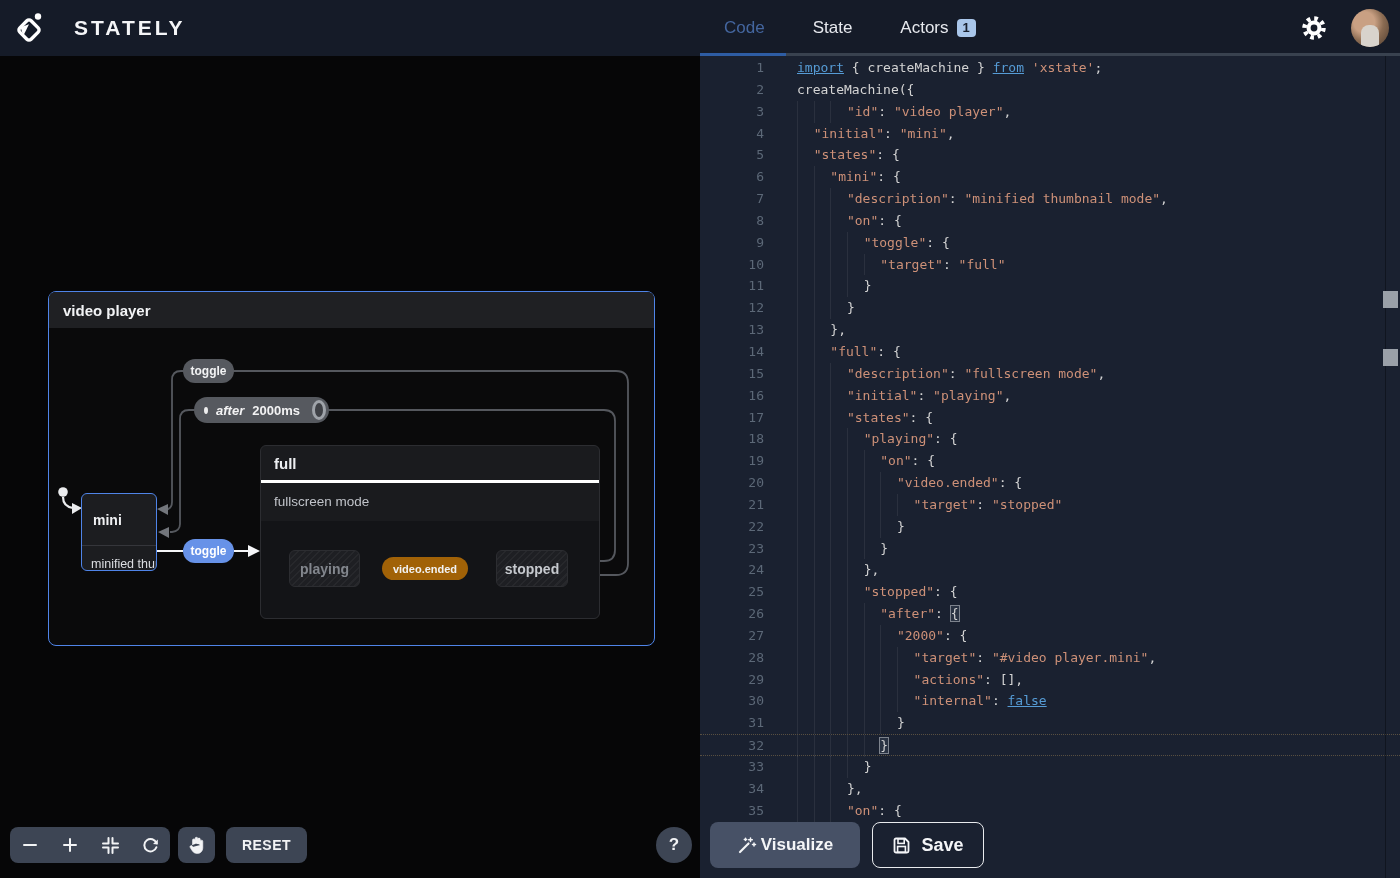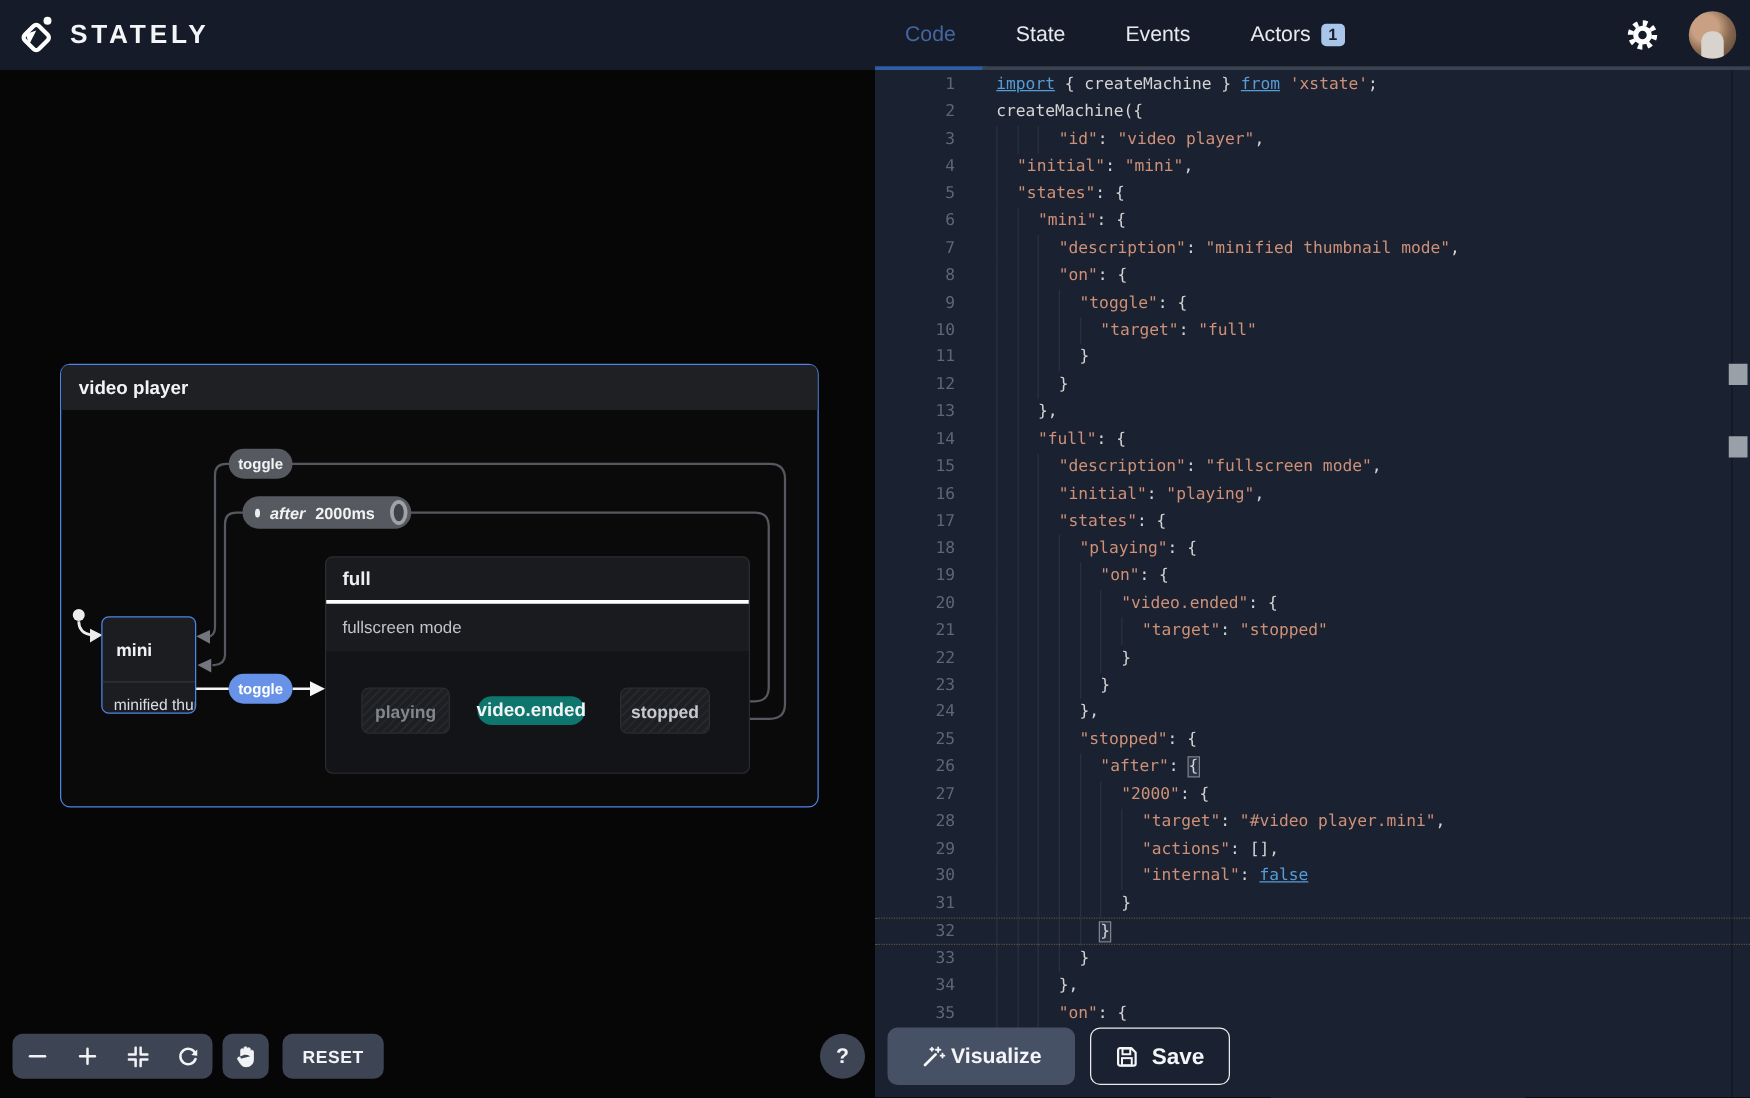--- a/index.html
+++ b/index.html
@@ -2,21 +2,21 @@
 <html><head>
 <meta charset="utf-8">
 <style>
   * { margin:0; padding:0; box-sizing:border-box; }
   html,body { width:1400px; height:878px; overflow:hidden; background:#060607;
               font-family:"Liberation Sans", sans-serif; }
   #app { position:relative; width:1400px; height:878px; }
 
   
   #nav { position:absolute; left:0; top:0; width:1400px; height:56px; background:#151b28; z-index:30; }
-  .brand { position:absolute; left:16px; top:0; height:56px; display:flex; align-items:center; gap:10px; }
+  .brand { position:absolute; left:16px; top:0; height:56px; display:flex; align-items:center; gap:28px; }
   .brand-name { color:#f4f5f7; font-weight:bold; font-size:21px; letter-spacing:3px; }
   .tabs { position:absolute; left:700px; top:0; height:56px; display:flex; }
   .tab { height:56px; display:flex; align-items:center; justify-content:center; padding:0 24px;
          color:#e7e9ee; font-size:17px; cursor:pointer; position:relative; }
   .tab.active { color:#44669f; }
   .tab.active::after { content:""; position:absolute; left:0; right:0; bottom:0; height:3px; background:#2e5da4; }
   .tab-badge { margin-left:8px; background:#a9c6ea; color:#18202e; font-size:13px; font-weight:bold;
                border-radius:4px; padding:1px 6px; line-height:16px; }
   #nav .nav-underline { position:absolute; left:786px; right:0; bottom:0; height:3px; background:#39424f; }
   .gear-btn { position:absolute; left:1300px; top:14px; width:28px; height:28px; cursor:pointer; }
@@ -114,23 +114,20 @@
     </div>
 
     <div class="tabs">
       <div class="tab active">
         <span>Code</span>
       </div>
       <div class="tab">
         <span>State</span>
       </div>
       <div class="tab">
-        <span>Events</span>
-      </div>
-      <div class="tab">
         <span>Actors</span>
         <span class="tab-badge">1</span>
       </div>
     </div>
     <div class="nav-underline"></div>
 
     <div class="gear-btn">
       <svg width="28" height="28" viewBox="0 0 28 28">
         <circle cx="14" cy="14" r="7.5" fill="#ffffff"></circle>
         <circle cx="14" cy="14" r="9.5" fill="none" stroke="#ffffff" stroke-width="4.5" stroke-dasharray="3.6 3.85"></circle>
@@ -183,21 +180,21 @@
       <span class="after-dot"></span>
       <span class="after-word">after</span>
       <span class="after-delay">2000ms</span>
       <span class="after-ring"></span>
     </div>
 
     <div class="pill blue" style="left:181px; top:483px; width:51px; height:24px;">
       <span>toggle</span>
     </div>
 
-    <div class="pill" style="left:380px; top:501px; width:86px; height:23px; font-size:15px; background:#0f766e;">
+    <div class="pill" style="left:380px; top:501px; width:86px; height:23px; font-size:11px; background:#a16207;">
       <span>video.ended</span>
     </div>
 
     <div class="state-box full-box">
       <div class="full-title">
         <span>full</span>
       </div>
       <div class="full-desc">
         <span>fullscreen mode</span>
       </div>

